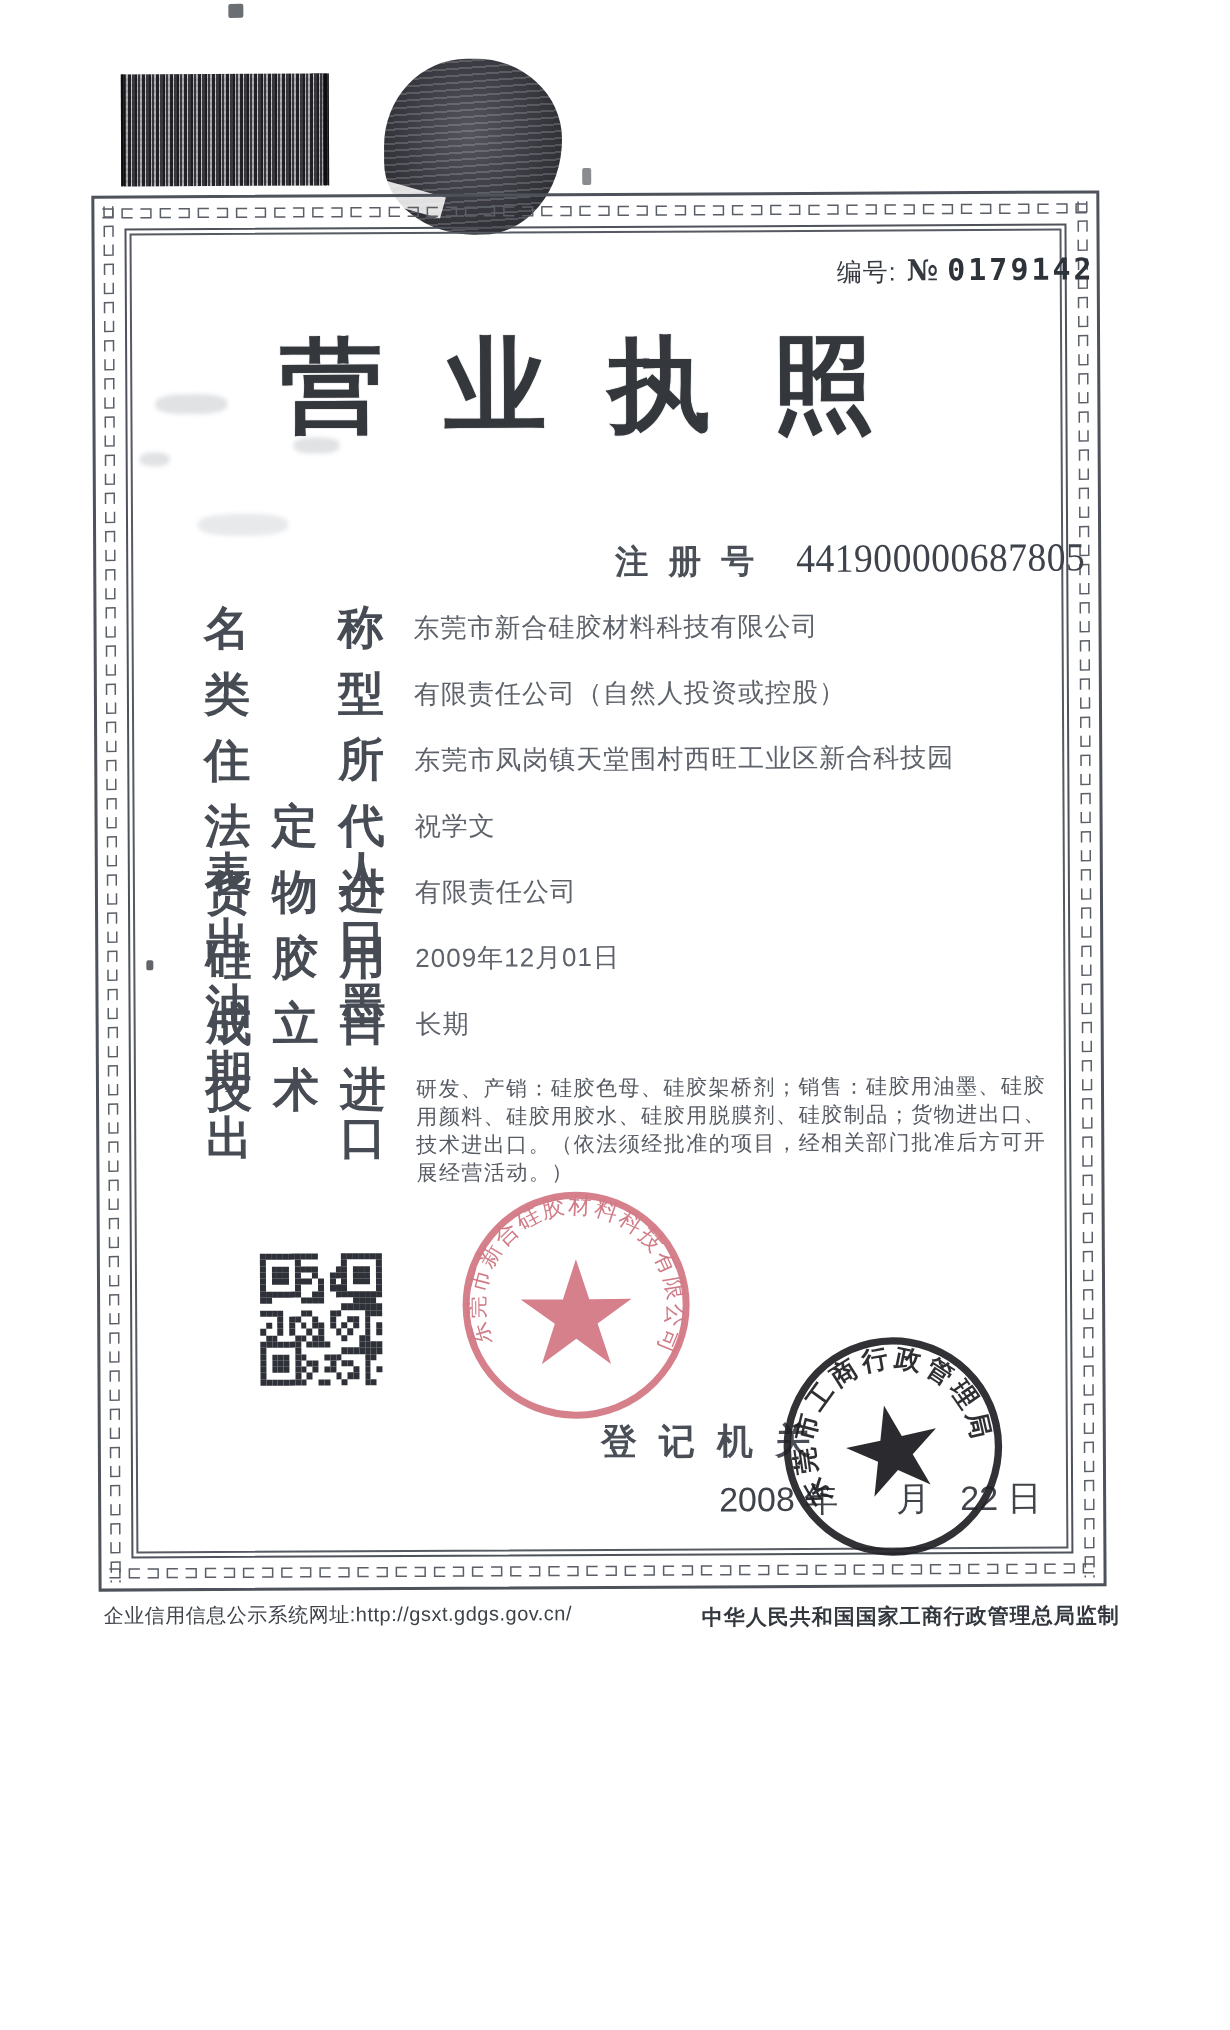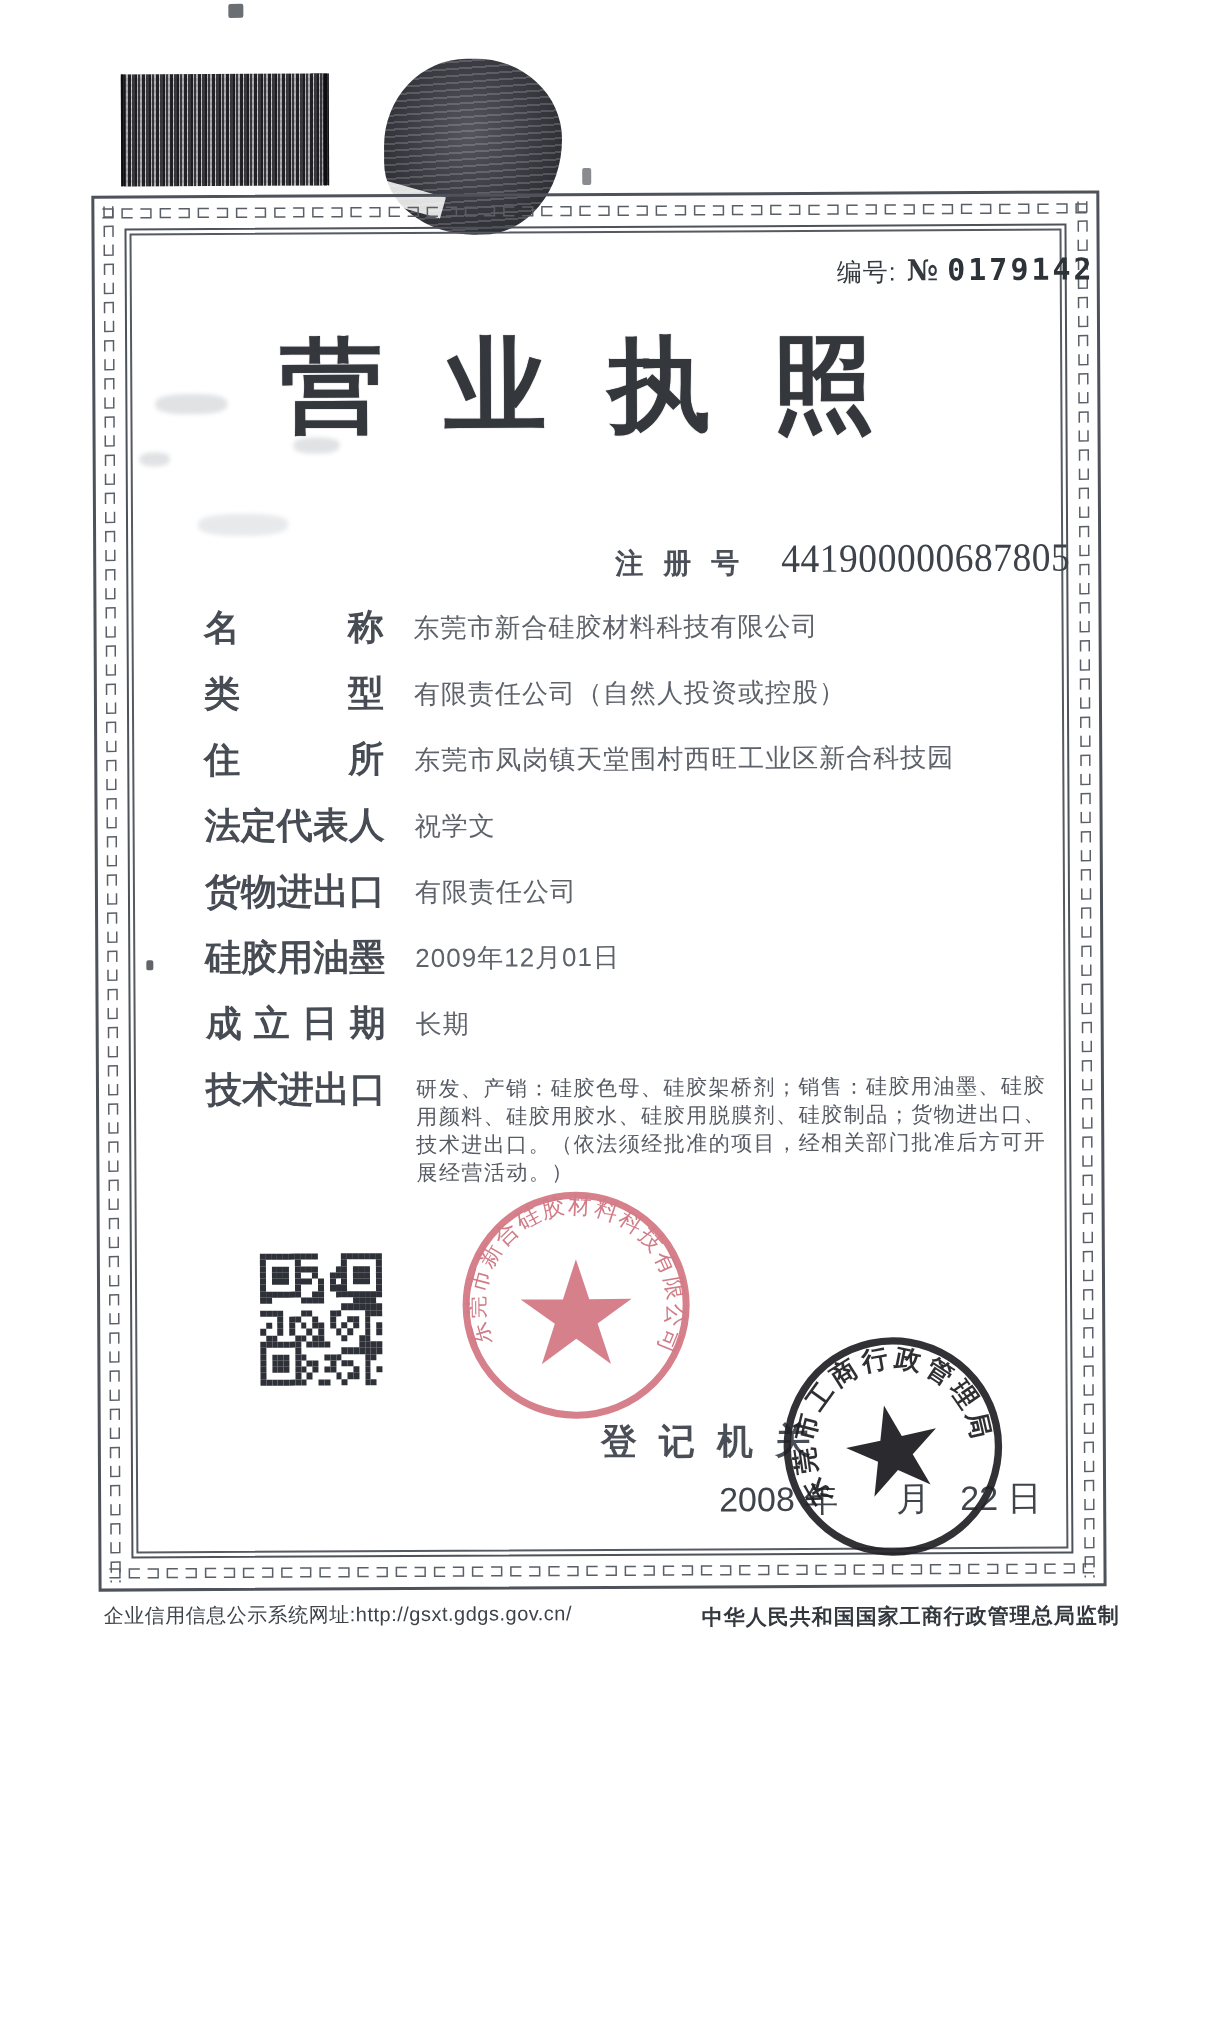--- a/index.html
+++ b/index.html
@@ -42,29 +42,29 @@
   .serial{position:absolute;left:840px;top:254px;font-size:25px;color:#34393f;
     letter-spacing:1px;white-space:nowrap;}
   .serial .no-sym{font-family:"DejaVu Serif",serif;font-weight:bold;font-size:29px;margin:0 8px 0 10px;}
   .serial .num{font-family:"DejaVu Sans Mono",monospace;font-weight:600;font-size:30px;letter-spacing:3px;color:#2e3339;}
 
   .title{position:absolute;left:140px;top:318px;width:920px;margin:0;text-align:center;
     font-size:102px;font-weight:900;color:#34373c;letter-spacing:62px;text-indent:62px;
     transform:translateX(-20px);text-shadow:0 0 1px #5a5d63;}
 
   .regline{position:absolute;left:617px;top:536px;white-space:nowrap;}
-  .regline .reg-label{font-size:28px;font-weight:600;color:#4b5058;letter-spacing:20px;}
+  .regline .reg-label{font-size:33px;font-weight:600;color:#4b5058;letter-spacing:20px;}
   .regline .reg-no{display:inline-block;font-family:"Liberation Serif",serif;font-size:40px;
     color:#3e434b;letter-spacing:0.5px;transform:scaleX(.94);transform-origin:left center;margin-left:18px;}
 
   
   .rows{position:absolute;left:205px;top:602px;width:860px;}
   .row{display:flex;align-items:flex-start;height:66px;}
   .row.scope{height:auto;}
-  .flabel{width:180px;flex:0 0 180px;font-size:36px;font-weight:600;color:#474c54;
+  .flabel{width:180px;flex:0 0 180px;font-size:46px;font-weight:600;color:#474c54;
     line-height:48px;text-align:justify;text-align-last:justify;}
   .fvalue{margin-left:30px;font-size:26px;color:#5e636b;line-height:50px;letter-spacing:1px;}
   .row.scope .fvalue{width:640px;font-size:21px;line-height:28px;letter-spacing:1.5px;
     color:#565b63;padding-top:10px;}
 
   
   .qr{position:absolute;left:258px;top:1252px;width:122px;height:132px;display:grid;
     grid-template-columns:repeat(21,1fr);grid-auto-rows:1fr;}
   .qr span{display:block;}
   .qr span.on{background:#2e3137;}

